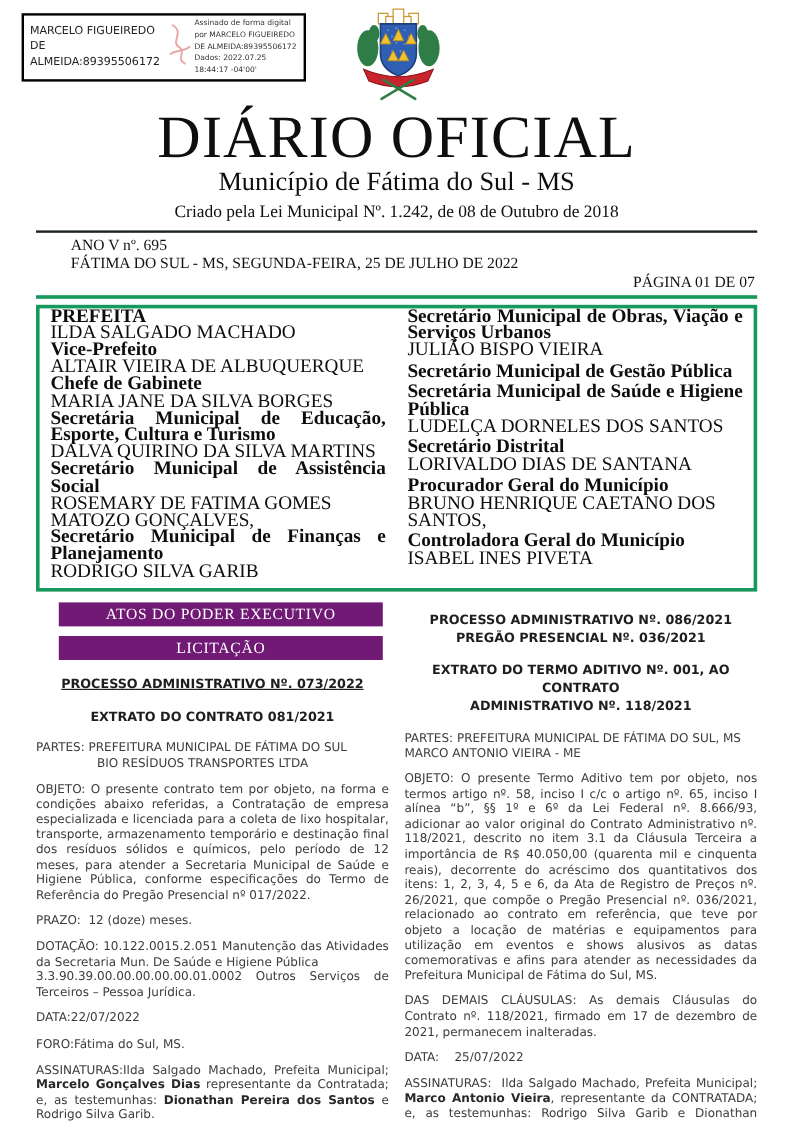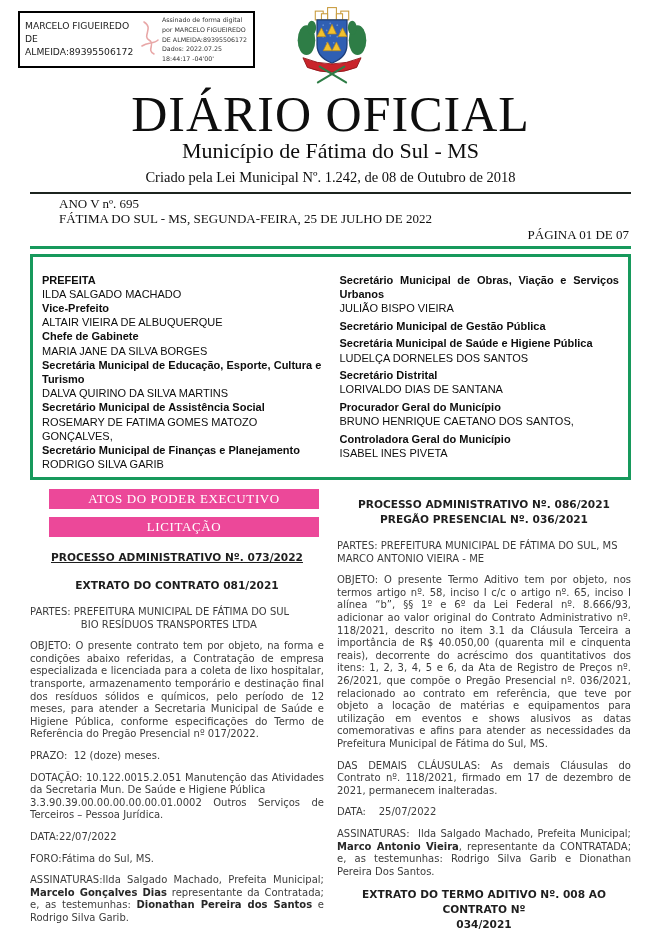--- a/index.html
+++ b/index.html
@@ -36,36 +36,36 @@
   .datebar {
     margin:6px 30px 0; border-top:2px solid #1c241f; border-bottom:3px solid #17995c;
     display:flex; align-items:baseline; padding:2px 2px 3px;
     font:13px/1.2 "Liberation Serif", serif; color:#111;flex-direction:column;
   }
   .db-dateline { margin-left:27px; }
   .db-page { margin-left:auto; }
 
   
   .officials {
-    margin:5px 30px 0; border:3px solid #17995c; padding:16px 9px 6px;
+    margin:5px 30px 0; border:3px solid #17995c; padding:0 9px 6px;
     display:flex; gap:18px;
-    font-family:Liberation Sans, sans-serif; font-size:11px; line-height:14.2px; color:#0d0d0d;
+    font-family:Liberation Serif, serif; font-size:16px; line-height:14.2px; color:#0d0d0d;
   }
   .off-col { flex:1; min-width:0; }
   .off-col-right .off-group { margin-bottom:3.5px; }
   .off-role { font-weight:bold; text-align:justify; }
   .off-name { font-weight:normal; }
 
   
   .content { margin:8px 30px 0; display:flex; gap:13px; align-items:flex-start; }
   .ccol { width:294px; min-width:0; }
   .ccol-right { padding-top:4px; }
 
   .banner {
-    background:#ec4899; color:#fff; text-align:center;
+    background:#701a75; color:#fff; text-align:center;
     font:13px/1 "Liberation Serif", serif; letter-spacing:0.6px;
     padding:3px 0 4px; margin:1px 5px 8px 19px;
   }
 
   .article { margin:0; }
   .art-heading {
     font:bold 10.6px/1.4 "DejaVu Sans", sans-serif; color:#1e1e1e;
     text-align:center; margin:13px 4px; white-space:pre-line;
   }
   .art-heading.u { text-decoration:underline; }
@@ -232,20 +232,22 @@
             <p class="art-para"><span>DATA:22/07/2022</span></p>
             <p class="art-para"><span>FORO:Fátima do Sul, MS.</span></p>
             <p class="art-para"><span>ASSINATURAS:Ilda Salgado Machado, Prefeita Municipal; </span><strong>Marcelo Gonçalves Dias</strong><span> representante da Contratada; e, as testemunhas: </span><strong>Dionathan Pereira dos Santos</strong><span> e Rodrigo Silva Garib.</span></p>
           </div>
         </div>
     </div>
     <div class="ccol ccol-right">
         <div class="article">
           <div class="art-heading"><span>PROCESSO ADMINISTRATIVO Nº. 086/2021
 PREGÃO PRESENCIAL Nº. 036/2021</span></div>
+          <div class="art-heading"><span>EXTRATO DO TERMO ADITIVO Nº. 001, AO CONTRATO
+ADMINISTRATIVO Nº. 118/2021</span></div>
           <p class="art-para"><span>PARTES: PREFEITURA MUNICIPAL DE FÁTIMA DO SUL, MS
 MARCO ANTONIO VIEIRA - ME</span></p>
           <p class="art-para"><span>OBJETO: O presente Termo Aditivo tem por objeto, nos termos artigo nº. 58, inciso I c/c o artigo nº. 65, inciso I alínea “b”, §§ 1º e 6º da Lei Federal nº. 8.666/93, adicionar ao valor original do Contrato Administrativo nº. 118/2021, descrito no item 3.1 da Cláusula Terceira a importância de R$ 40.050,00 (quarenta mil e cinquenta reais), decorrente do acréscimo dos quantitativos dos itens: 1, 2, 3, 4, 5 e 6, da Ata de Registro de Preços nº. 26/2021, que compõe o Pregão Presencial nº. 036/2021, relacionado ao contrato em referência, que teve por objeto a locação de matérias e equipamentos para utilização em eventos e shows alusivos as datas comemorativas e afins para atender as necessidades da Prefeitura Municipal de Fátima do Sul, MS.</span></p>
           <p class="art-para"><span>DAS DEMAIS CLÁUSULAS: As demais Cláusulas do Contrato nº. 118/2021, firmado em 17 de dezembro de 2021, permanecem inalteradas.</span></p>
           <p class="art-para"><span>DATA:    25/07/2022</span></p>
           <p class="art-para"><span>ASSINATURAS:  Ilda Salgado Machado, Prefeita Municipal; </span><strong>Marco Antonio Vieira</strong><span>, representante da CONTRATADA; e, as testemunhas: Rodrigo Silva Garib e Dionathan Pereira Dos Santos.</span></p>
         </div>
         <div class="article">
           <div class="art-heading tight"><span>EXTRATO DO TERMO ADITIVO Nº. 008 AO CONTRATO Nº
 034/2021</span></div>

